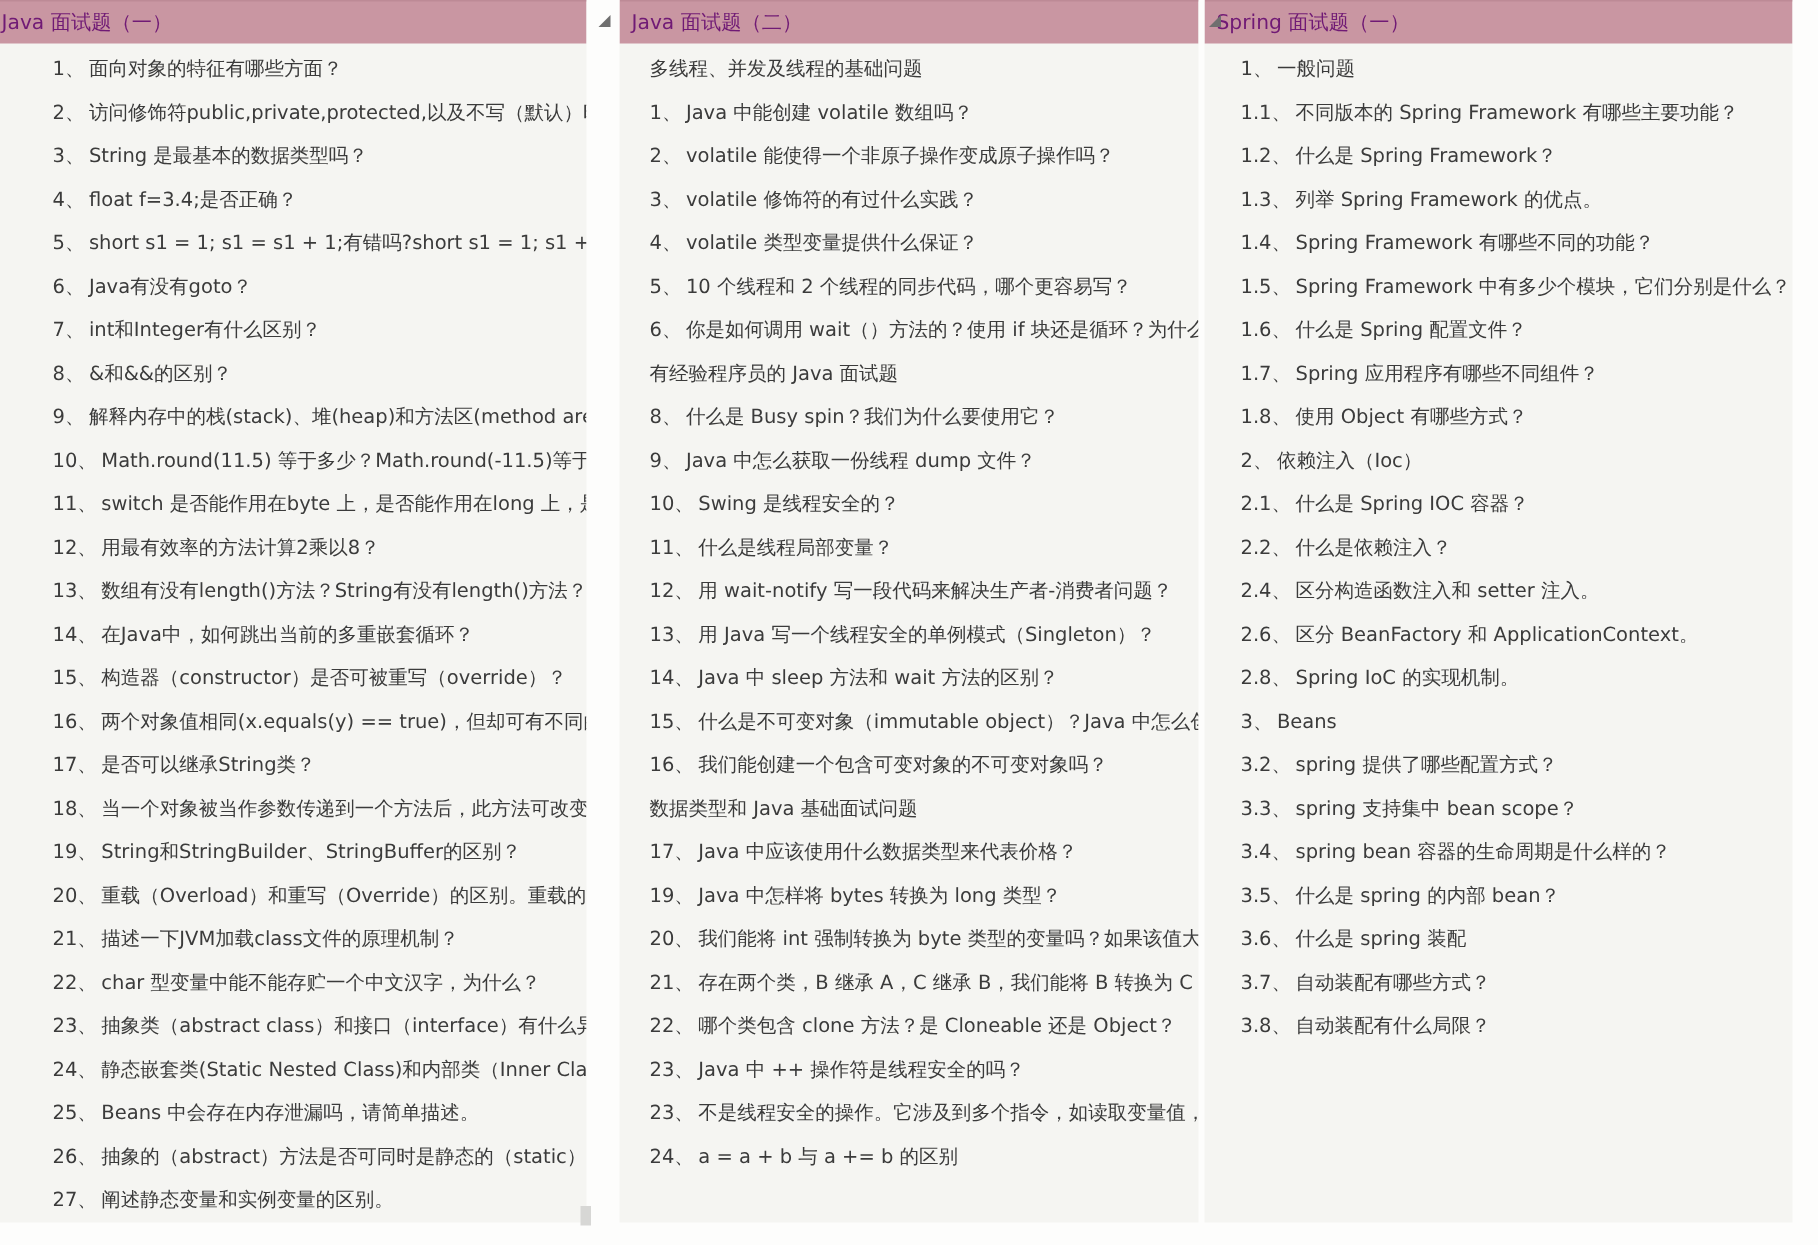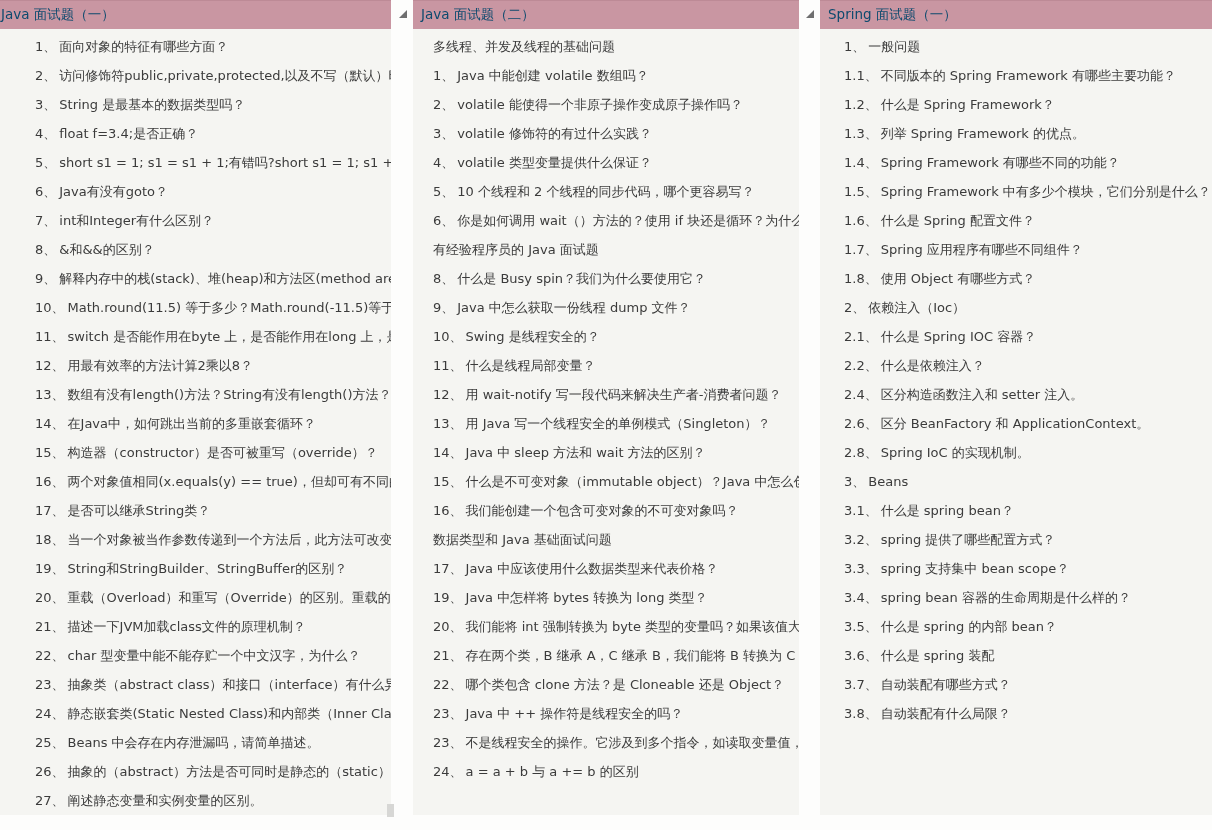--- a/index.html
+++ b/index.html
@@ -15,32 +15,32 @@
 
   .column {
     position: absolute;
     top: 0;
     height: 815px;
     background: #f5f5f2;
     overflow: hidden;
   }
   .col-1 { left: 0;     width: 391px; }
   .col-2 { left: 413px; width: 386px; }
-  .col-3 { left: 820px; width: 392px; }
+  .col-3 { left: 803px; width: 392px; }
 
   .col-header {
     height: 29px;
     background: #c996a2;
     box-shadow: inset 0 1px 0 #bd8a96;
     display: flex;
     align-items: center;
     padding-left: 8px;
     box-sizing: border-box;
     font-size: 13.5px;
-    color: #0c4a6e;
+    color: #701a75;
     white-space: nowrap;
     overflow: hidden;
   }
   .col-1 .col-header { padding-left: 1px; }
 
   .qlist {
     list-style: none;
     margin: 0;
     padding: 3px 0 0 0;
   }
@@ -163,21 +163,20 @@
         <li class="row"><span class="num">1.6、</span><span class="txt">什么是 Spring 配置文件？</span></li>
         <li class="row"><span class="num">1.7、</span><span class="txt">Spring 应用程序有哪些不同组件？</span></li>
         <li class="row"><span class="num">1.8、</span><span class="txt">使用 Object 有哪些方式？</span></li>
         <li class="row"><span class="num">2、</span><span class="txt">依赖注入（Ioc）</span></li>
         <li class="row"><span class="num">2.1、</span><span class="txt">什么是 Spring IOC 容器？</span></li>
         <li class="row"><span class="num">2.2、</span><span class="txt">什么是依赖注入？</span></li>
         <li class="row"><span class="num">2.4、</span><span class="txt">区分构造函数注入和 setter 注入。</span></li>
         <li class="row"><span class="num">2.6、</span><span class="txt">区分 BeanFactory 和 ApplicationContext。</span></li>
         <li class="row"><span class="num">2.8、</span><span class="txt">Spring IoC 的实现机制。</span></li>
         <li class="row"><span class="num">3、</span><span class="txt">Beans</span></li>
-        <li class="row"><span class="num">3.1、</span><span class="txt">什么是 spring bean？</span></li>
         <li class="row"><span class="num">3.2、</span><span class="txt">spring 提供了哪些配置方式？</span></li>
         <li class="row"><span class="num">3.3、</span><span class="txt">spring 支持集中 bean scope？</span></li>
         <li class="row"><span class="num">3.4、</span><span class="txt">spring bean 容器的生命周期是什么样的？</span></li>
         <li class="row"><span class="num">3.5、</span><span class="txt">什么是 spring 的内部 bean？</span></li>
         <li class="row"><span class="num">3.6、</span><span class="txt">什么是 spring 装配</span></li>
         <li class="row"><span class="num">3.7、</span><span class="txt">自动装配有哪些方式？</span></li>
         <li class="row"><span class="num">3.8、</span><span class="txt">自动装配有什么局限？</span></li>
       </ul>
   </section>
 

